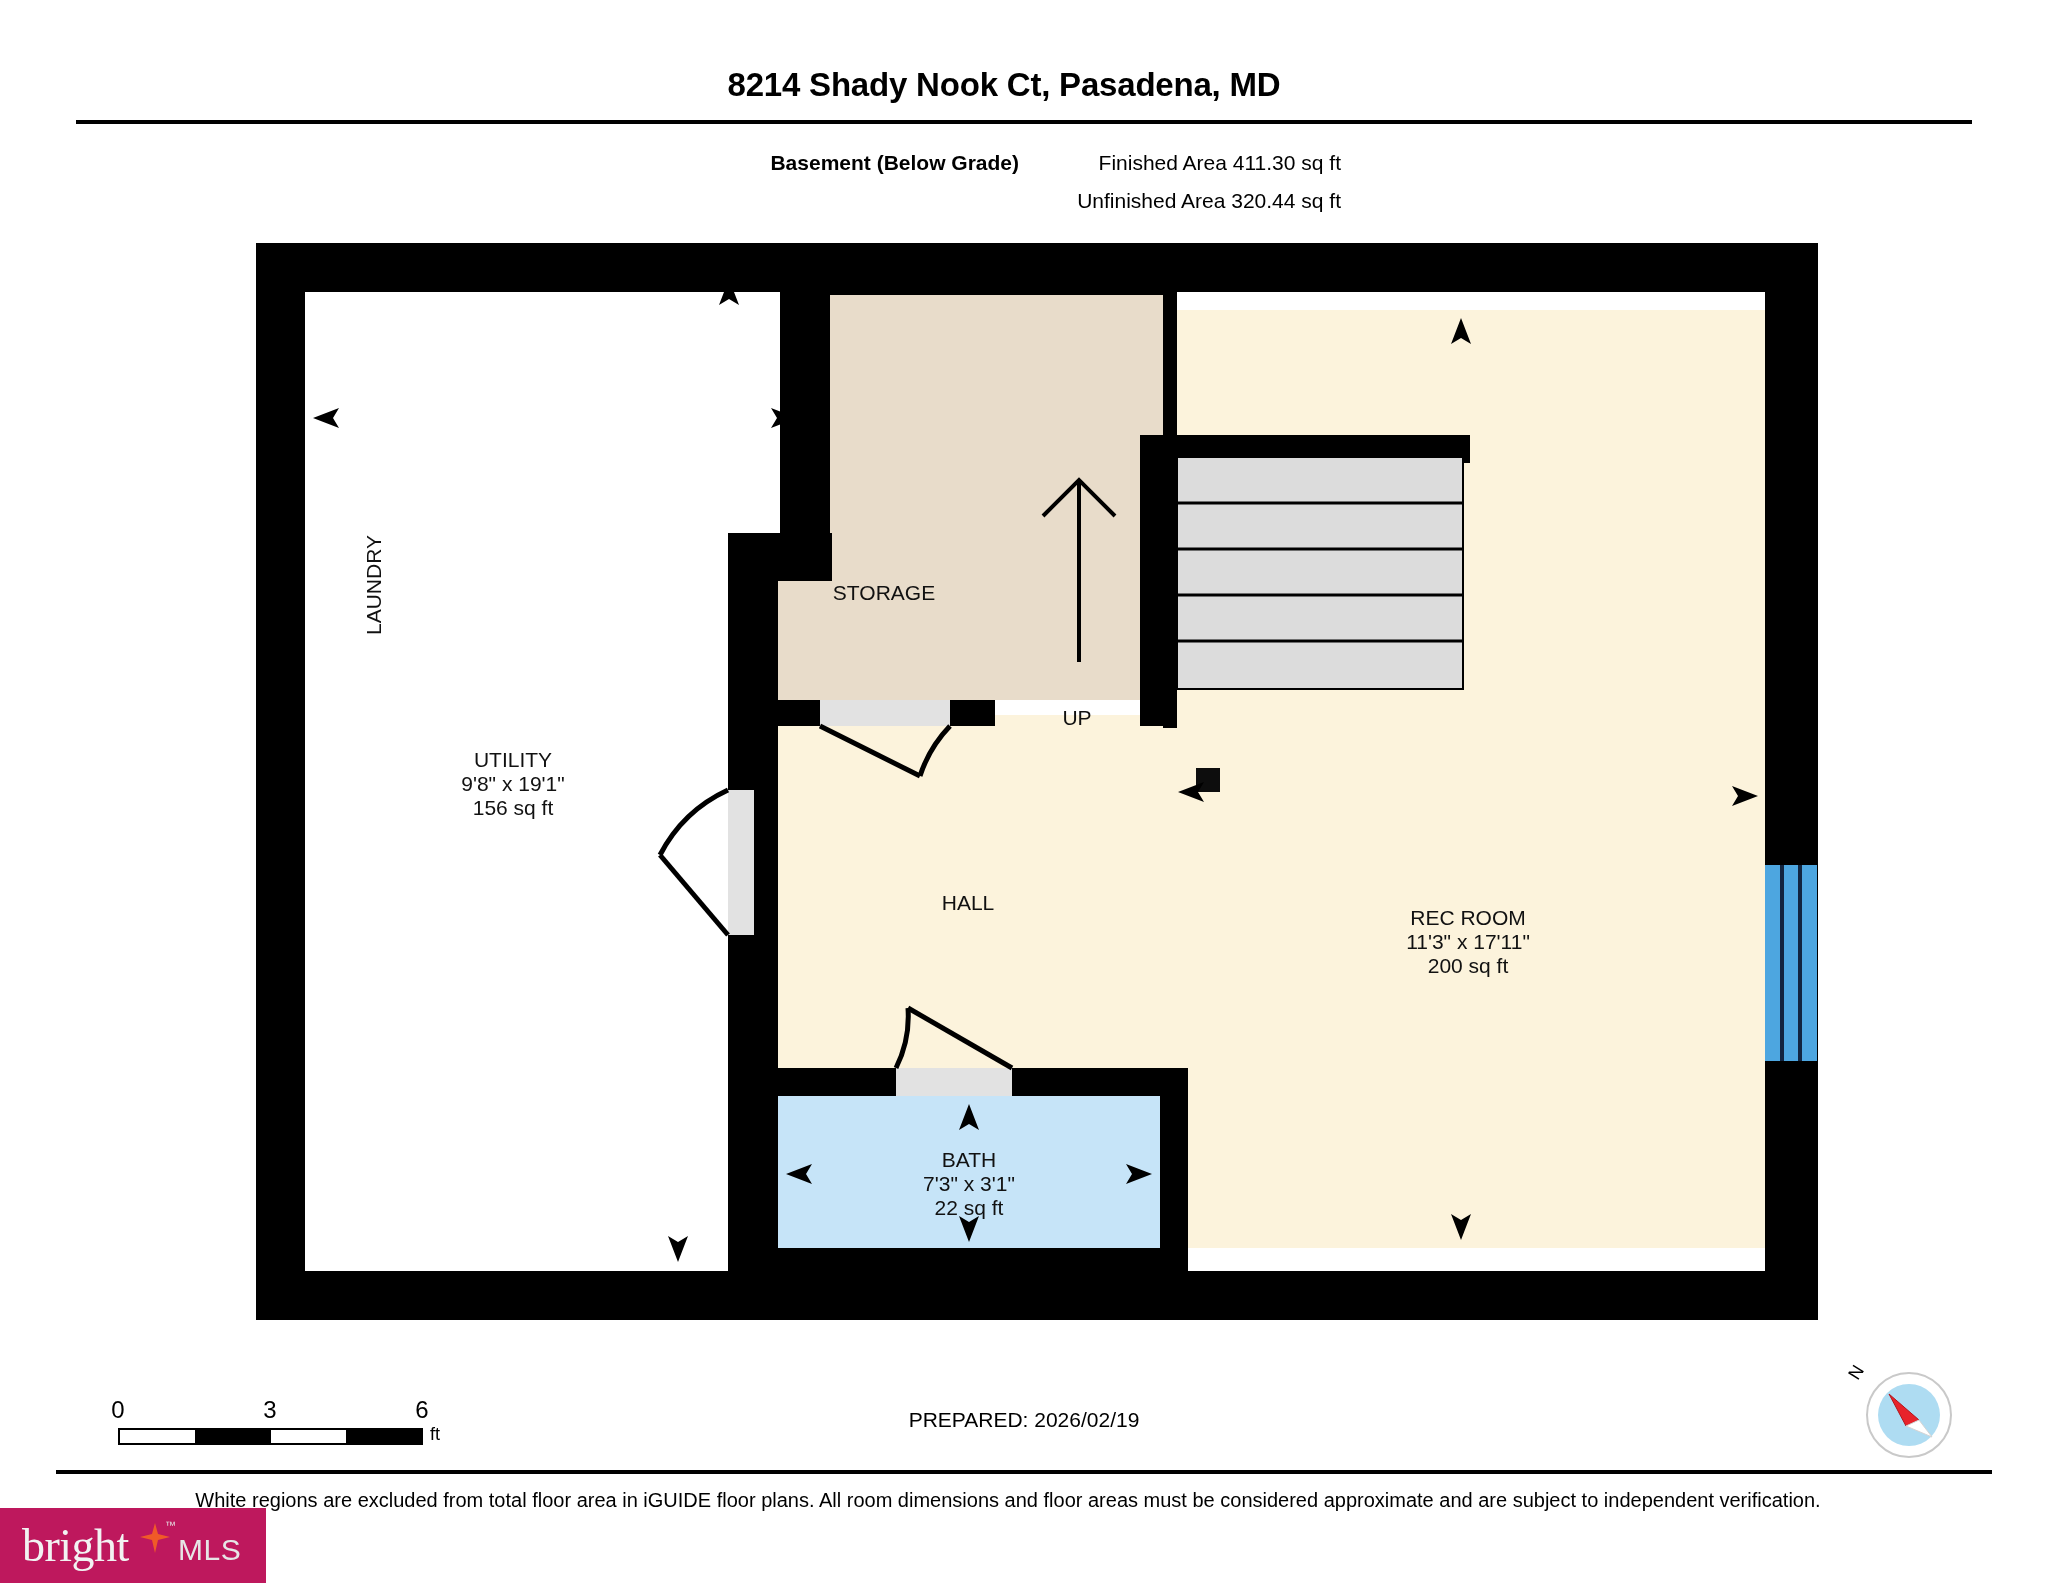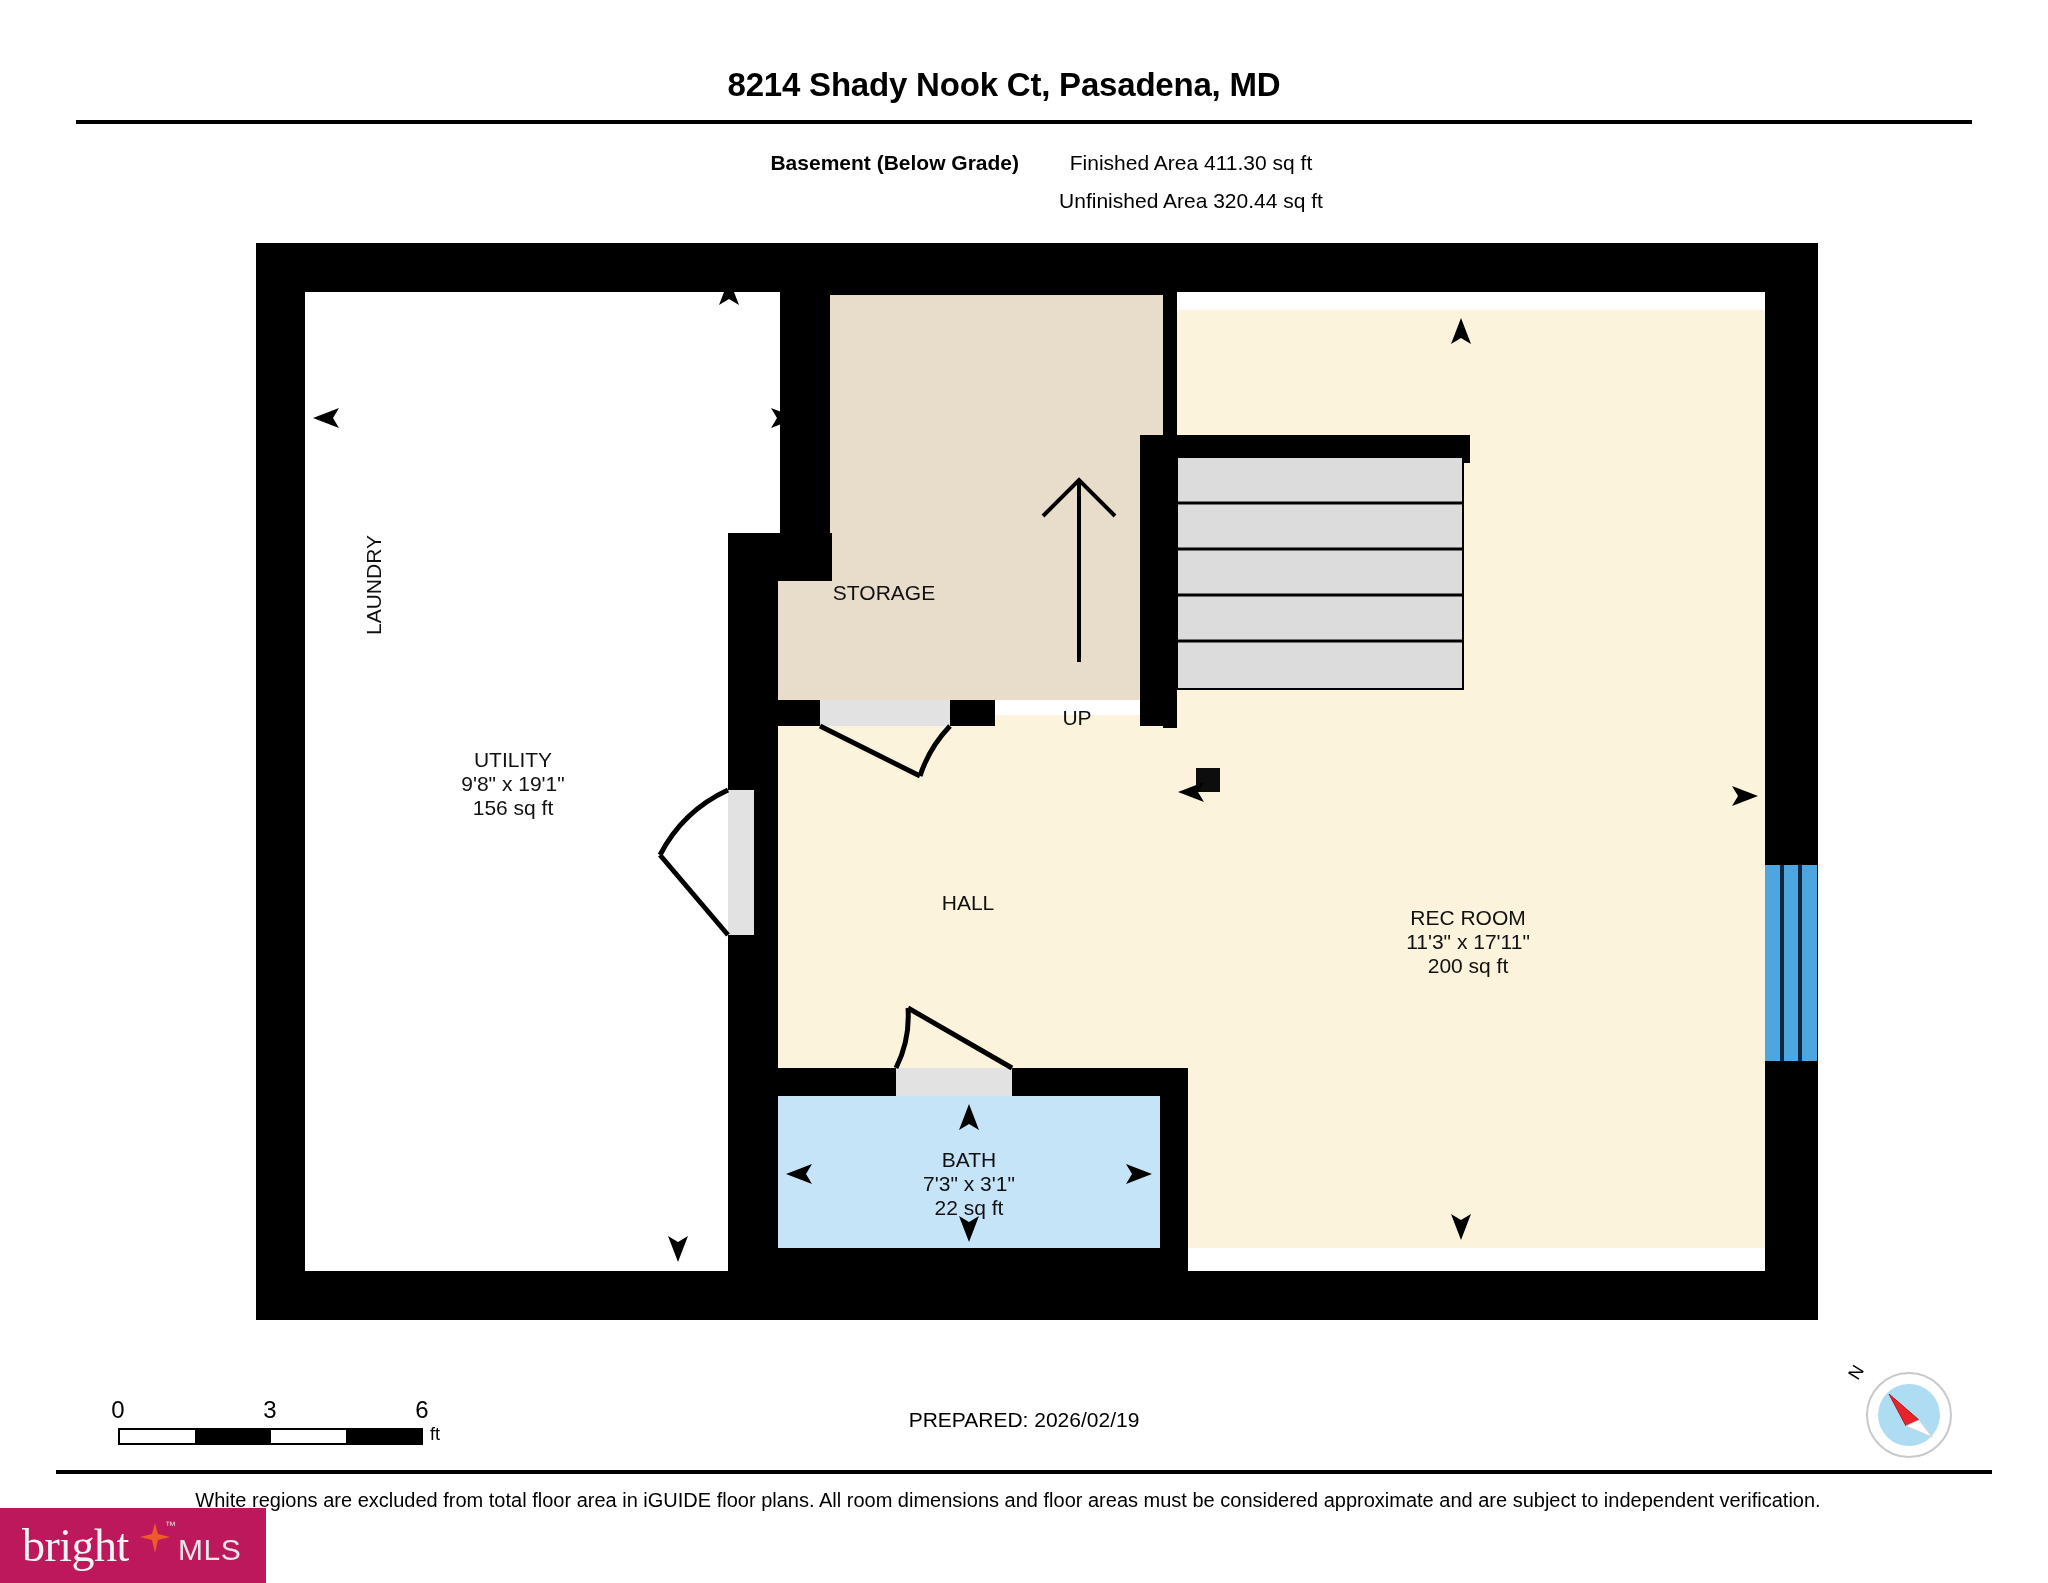--- a/index.html
+++ b/index.html
@@ -52,21 +52,21 @@
     line-height: 38px;
     padding-left: 40px;
   }
   #subheader .sh-label {
     font-weight: bold;
     width: 272px;
     text-align: right;
     padding-right: 22px;
   }
   #subheader .sh-values {
-    text-align: center;
+    text-align: right;
     width: 300px;
   }
   #subheader .sh-values div { line-height: 38px; }
 
   
   #plan {
     position: absolute;
     left: 0;
     top: 0;
     width: 2048px;

